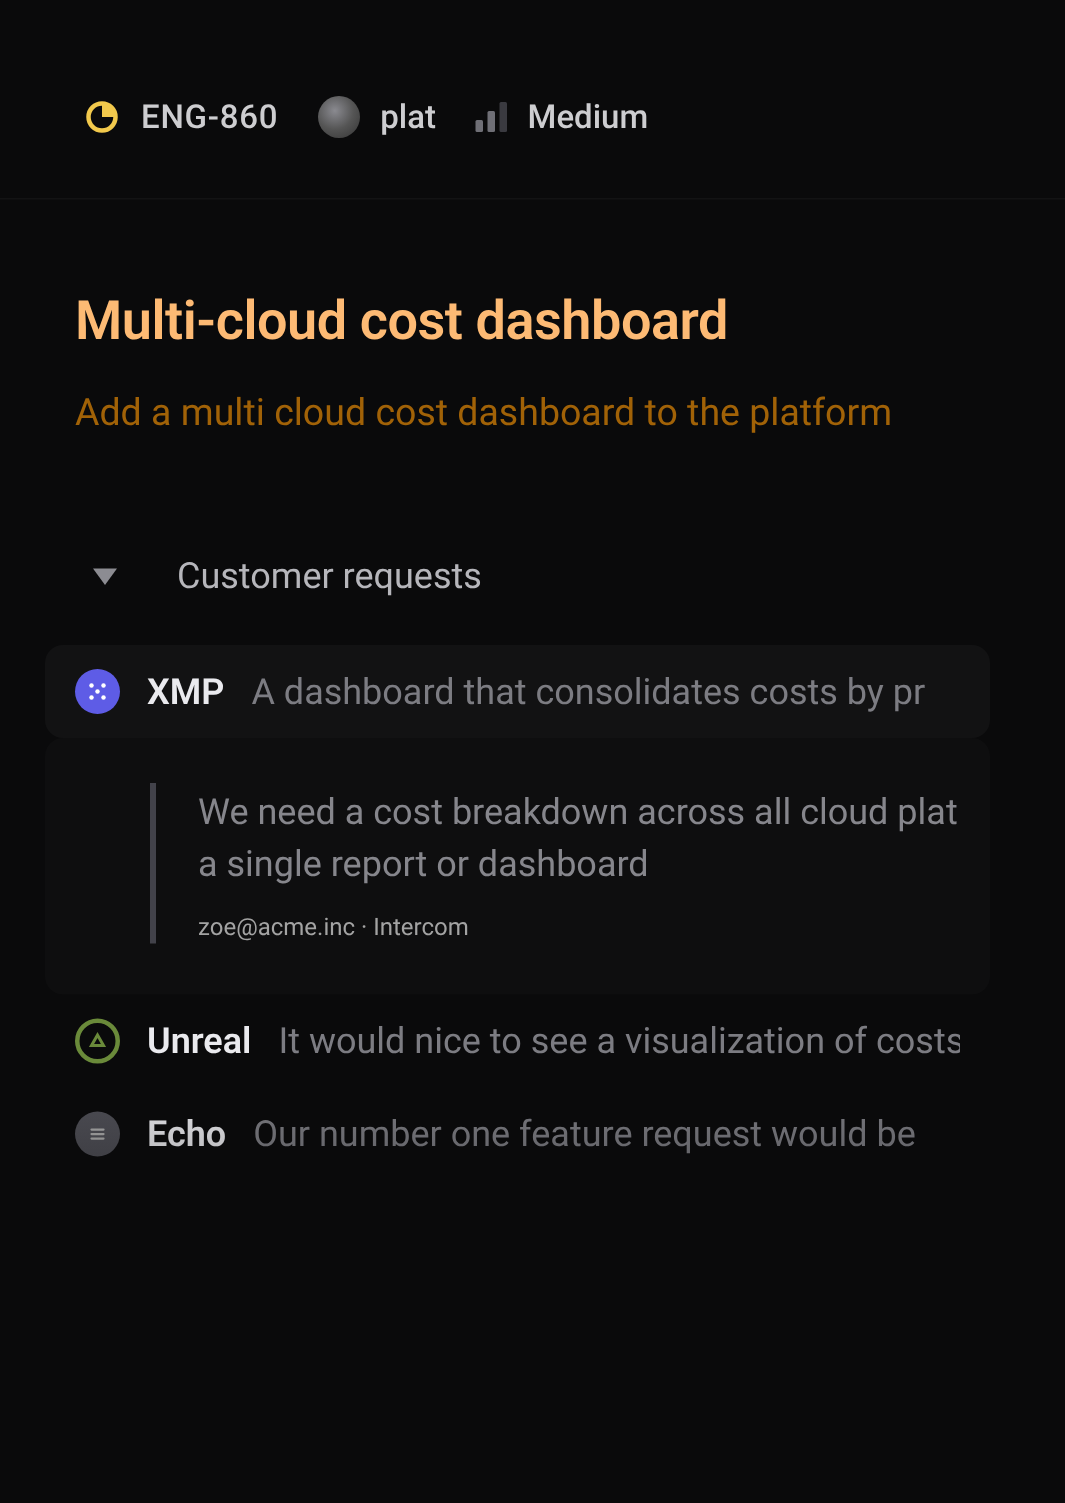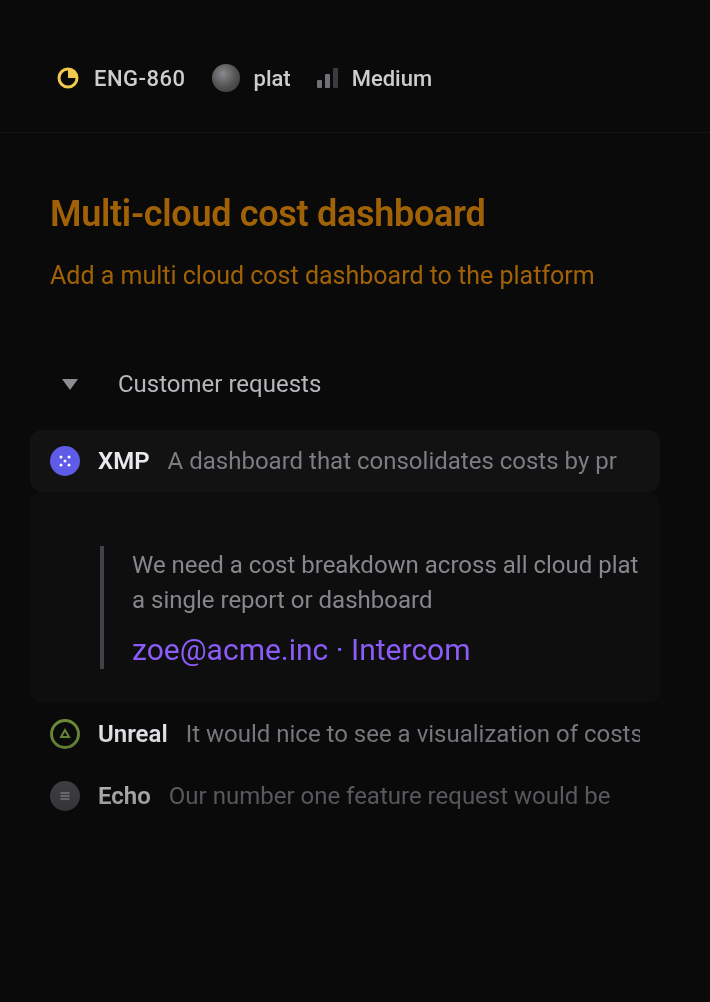--- a/index.html
+++ b/index.html
@@ -72,21 +72,21 @@
     }
     .priority-bar.b1 { height: 8px; }
     .priority-bar.b2 { height: 14px; }
     .priority-bar.b3 { height: 20px; background: #3a3a40; }
     .content {
       padding: 60px 50px 0 50px;
     }
     .title {
       font-size: 36px;
       font-weight: 600;
-      color: #a16207;
+      color: #fdba74;
       letter-spacing: -0.3px;
     }
     .subtitle {
       margin-top: 26px;
       font-size: 25px;
       color: #a16207;
       font-weight: 400;
     }
     .section {
       margin-top: 80px;
@@ -160,36 +160,36 @@
       font-weight: 600;
     }
     .request-summary {
       font-size: 24px;
       color: #7c7c82;
       font-weight: 400;
       overflow: hidden;
       text-overflow: clip;
     }
     .quote-block {
-      margin-top: 34px;
+      margin-top: 10px;
       margin-left: 50px;
       border-left: 4px solid #42424a;
       padding-left: 28px;
       padding-top: 2px;
       padding-bottom: 2px;
     }
     .quote-text {
       font-size: 24px;
       line-height: 1.45;
       color: #86868c;
     }
     .quote-meta {
       margin-top: 14px;
-      font-size: 30px;
-      color: #8b5cf6;
+      font-size: 16px;
+      color: #a3a3a3;
     }
   </style>
 </head>
 <body>
 
 <div class="header">
   <div class="header-item">
     <span class="progress-icon">
       <svg viewBox="0 0 24 24" fill="none">
         <circle cx="12" cy="12" r="9" stroke="#f2c94c" stroke-width="3"></circle>

